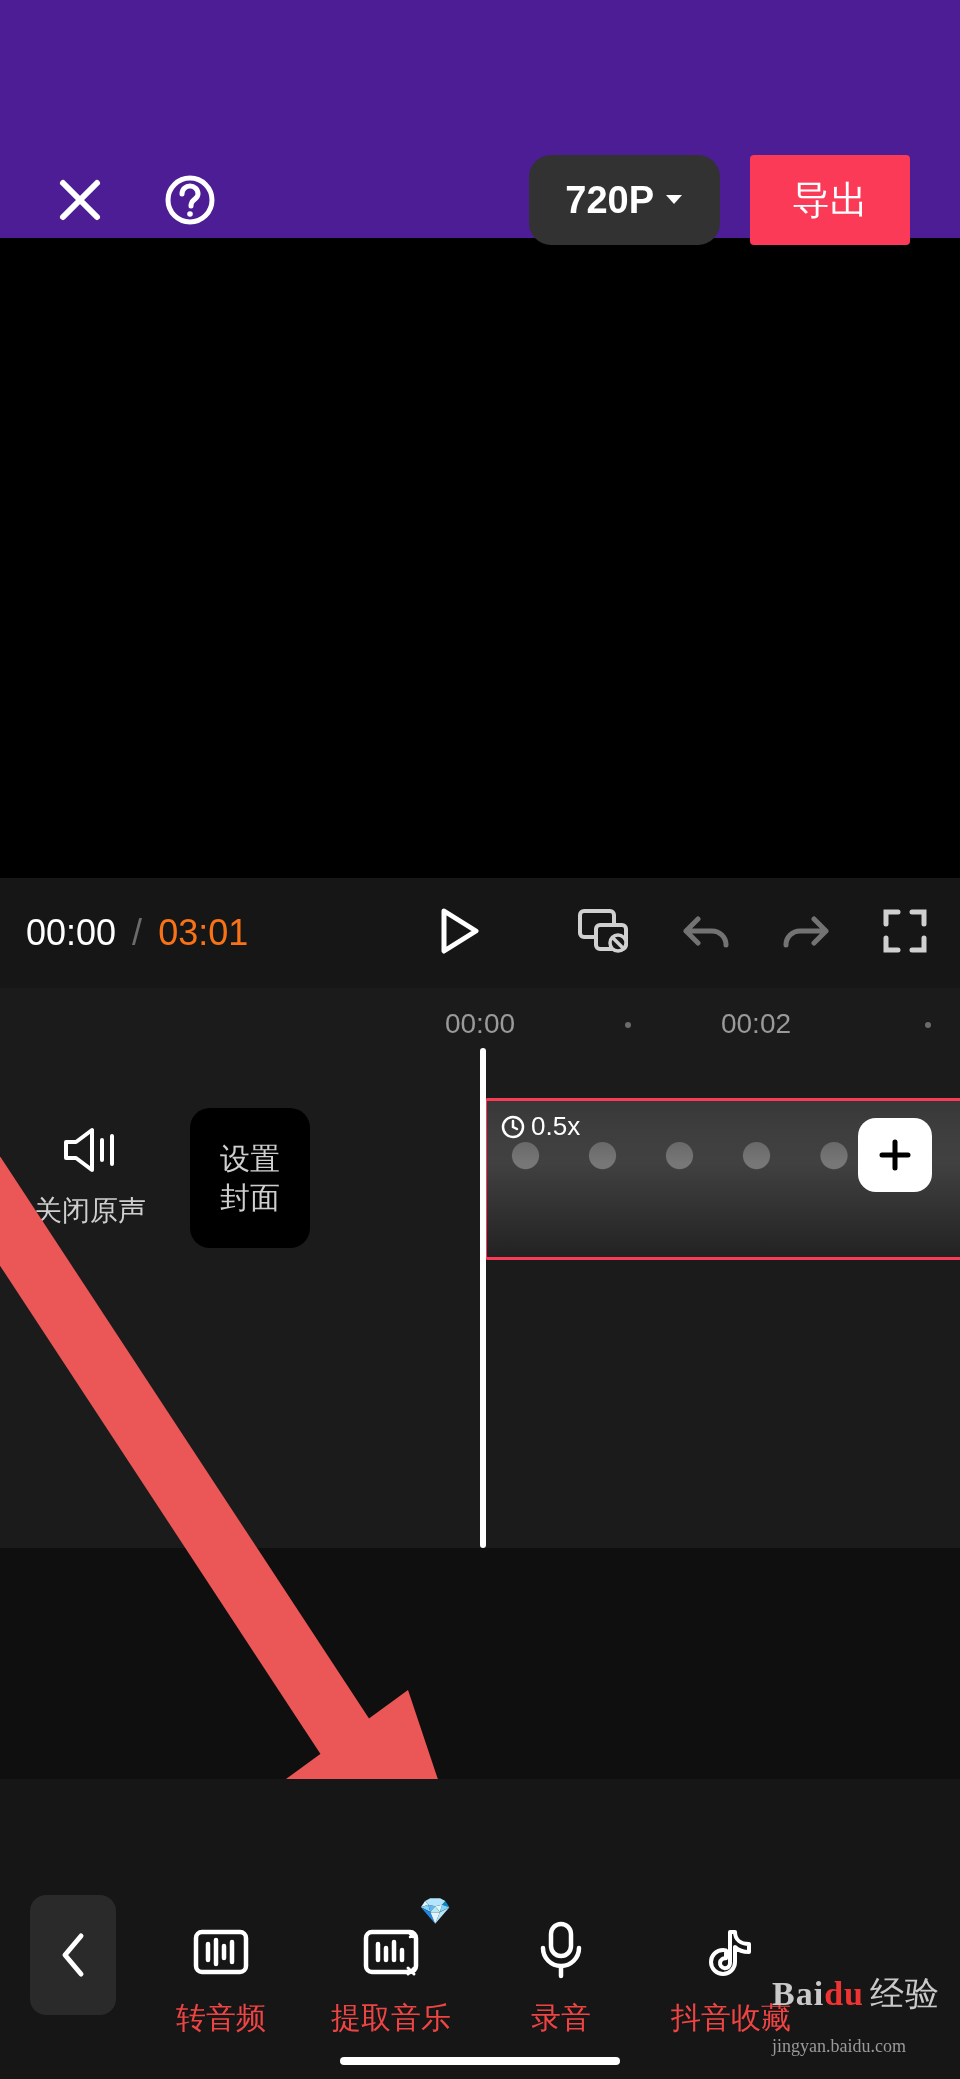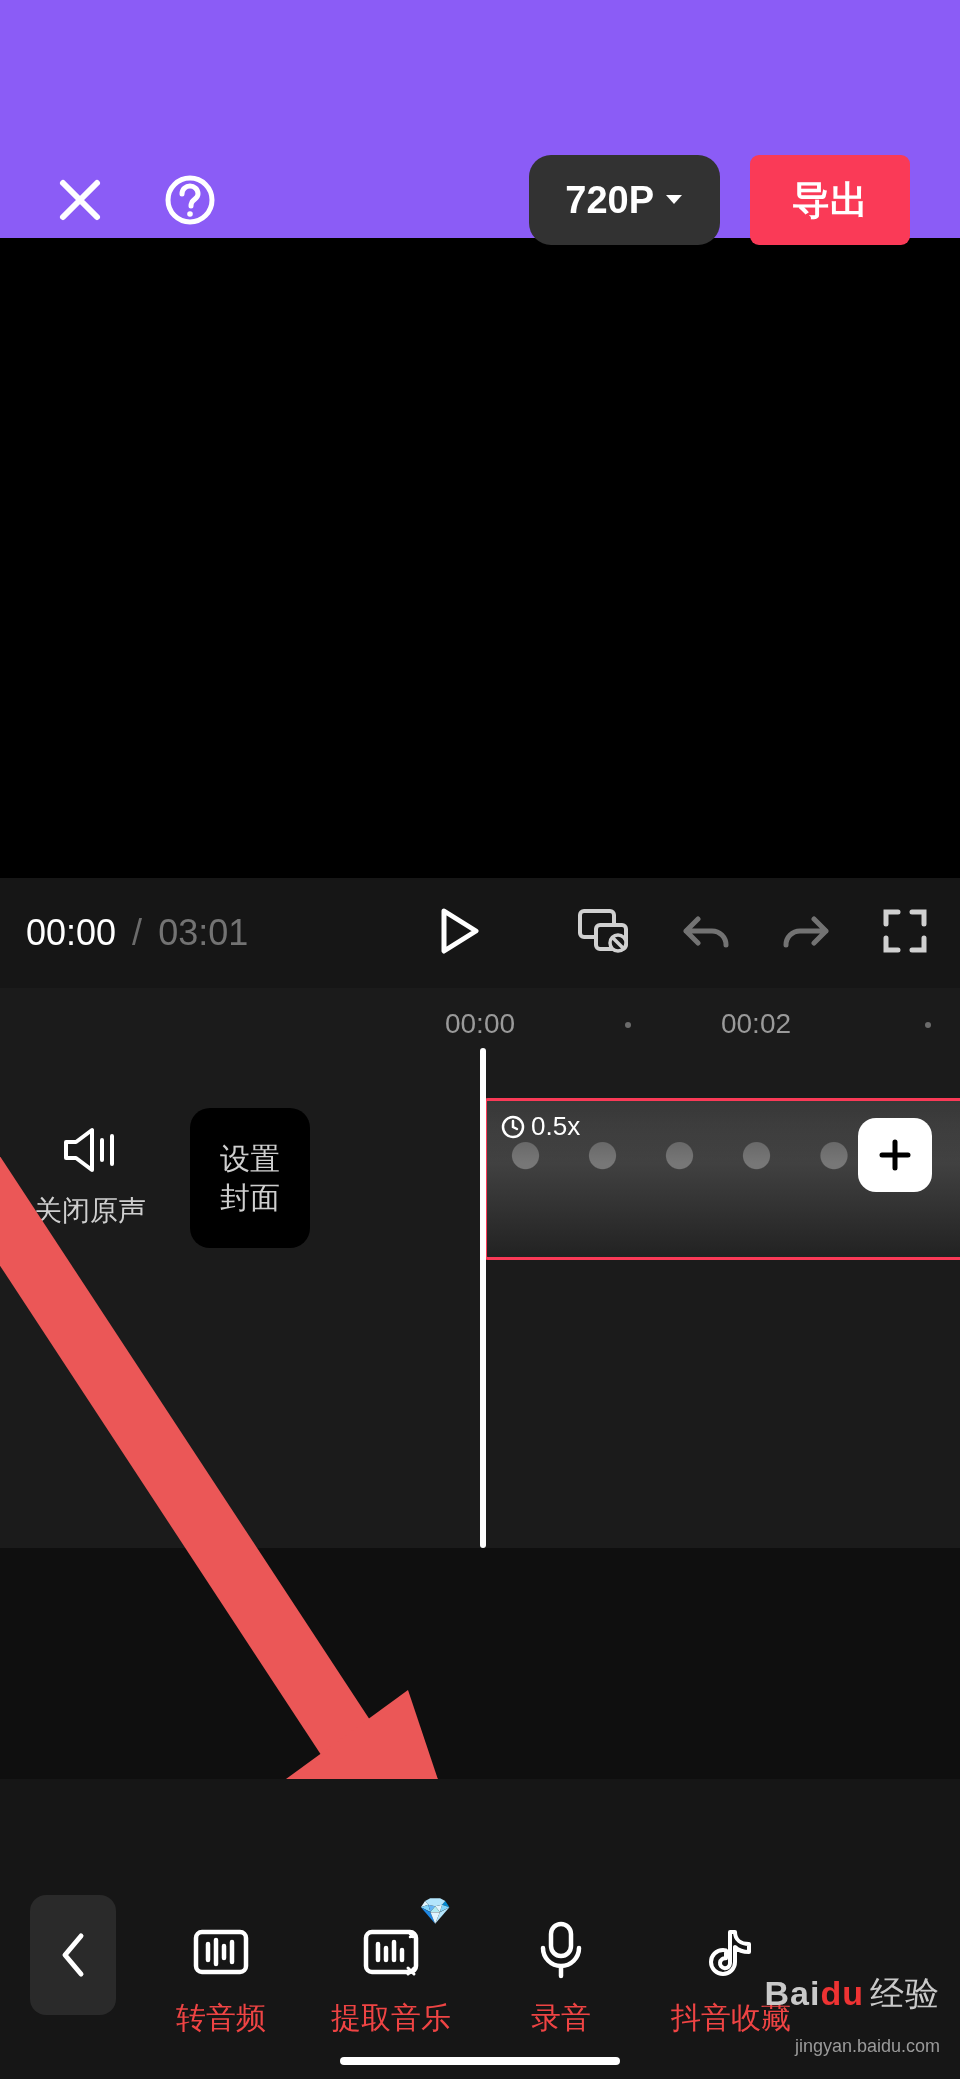--- a/index.html
+++ b/index.html
@@ -1,26 +1,26 @@
 <!DOCTYPE html>
 <html><head>
 <meta charset="utf-8">
 <style>
 html,body{margin:0;padding:0;width:960px;height:2079px;background:#0f0f0f;font-family:-apple-system,"PingFang SC","Helvetica Neue",Arial,sans-serif;color:#fff;overflow:hidden}
-.top-area{background:#8b5cf6;height:238px;position:relative}
+.top-area{background:#4c1d95;height:238px;position:relative}
 .toolbar{position:absolute;left:0;right:0;top:155px;height:90px;display:flex;align-items:center;padding:0 50px}
 .icon-btn{width:60px;height:60px;display:flex;align-items:center;justify-content:center;margin-right:50px;cursor:pointer}
 .chip{background:#323232;border-radius:22px;height:90px;padding:0 36px;display:flex;align-items:center;font-size:38px;font-weight:600;margin-left:auto;cursor:pointer}
 .chip svg{margin-left:10px}
-.export-btn{background:#fa3a57;border-radius:9px;height:90px;padding:0 42px;display:flex;align-items:center;font-size:38px;font-weight:700;margin-left:30px;cursor:pointer}
+.export-btn{background:#fa3a57;border-radius:4px;height:90px;padding:0 42px;display:flex;align-items:center;font-size:38px;font-weight:400;margin-left:30px;cursor:pointer}
 .preview{background:#000;height:640px;width:100%}
 .transport{height:110px;display:flex;align-items:center;padding:0 26px 0 26px;background:#161616}
 .time{font-size:36px;font-weight:500}
 .time .sep{color:#6b6b6b;margin:0 6px}
-.time .dur{color:#737373}
+.time .dur{color:#f97316}
 .play-btn{margin-left:auto;margin-right:70px;cursor:pointer}
 .tool-icon{margin:0 26px;cursor:pointer;opacity:.8}
 .timeline-area{background:#1b1b1b;height:560px;position:relative;overflow:hidden}
 .ruler{position:absolute;top:20px;left:0;right:0;height:50px;font-size:28px;color:#9a9a9a}
 .ruler span{position:absolute;transform:translateX(-50%)}
 .ruler .dot{width:6px;height:6px;border-radius:50%;background:#6b6b6b;position:absolute;top:14px}
 .track-row{position:absolute;top:110px;left:0;right:0;height:160px;display:flex;align-items:center}
 .mute-ctrl{width:180px;text-align:center;cursor:pointer}
 .mute-ctrl .lbl{font-size:28px;color:#cfcfcf;margin-top:14px}
 .cover-btn{width:120px;height:140px;background:#000;border-radius:20px;display:flex;align-items:center;justify-content:center;font-size:30px;color:#cfcfcf;line-height:1.3;text-align:center;margin:0 25px 0 10px;cursor:pointer}
@@ -41,21 +41,21 @@
 
 .bottom-area{background:#161616;position:absolute;left:0;right:0;bottom:0;height:300px}
 .toolstrip{position:absolute;left:0;right:0;bottom:40px;height:220px;display:flex;align-items:flex-end;padding-left:30px}
 .back-chip{width:86px;height:120px;background:#2a2a2a;border-radius:16px;display:flex;align-items:center;justify-content:center;margin-right:20px;margin-bottom:24px;cursor:pointer}
 .tool{width:170px;display:flex;flex-direction:column;align-items:center;gap:18px;cursor:pointer;position:relative}
 .tool .lbl{font-size:30px;color:#ef4444;white-space:nowrap}
 .gem{position:absolute;top:-28px;right:24px;font-size:26px}
 
 .arrow-overlay{position:absolute;left:-60px;top:1150px;width:620px;height:820px;pointer-events:none}
 .home-ind{position:absolute;bottom:14px;left:50%;transform:translateX(-50%);width:280px;height:8px;background:#fff;border-radius:4px}
-.watermark{position:absolute;right:20px;bottom:22px;text-align:right;color:#c9c9c9;font-family:Liberation Sans, sans-serif}
+.watermark{position:absolute;right:20px;bottom:22px;color:#c9c9c9;font-family:Liberation Serif, serif}
 .watermark .brand{font-size:34px;font-weight:700;letter-spacing:1px}
 .watermark .brand .du{color:#e33}
 .watermark .sub{font-size:18px;color:#9a9a9a;margin-top:19px}
 </style>
 </head>
 <body>
 
 <div class="top-area">
   <div class="toolbar">
     <div class="icon-btn">

